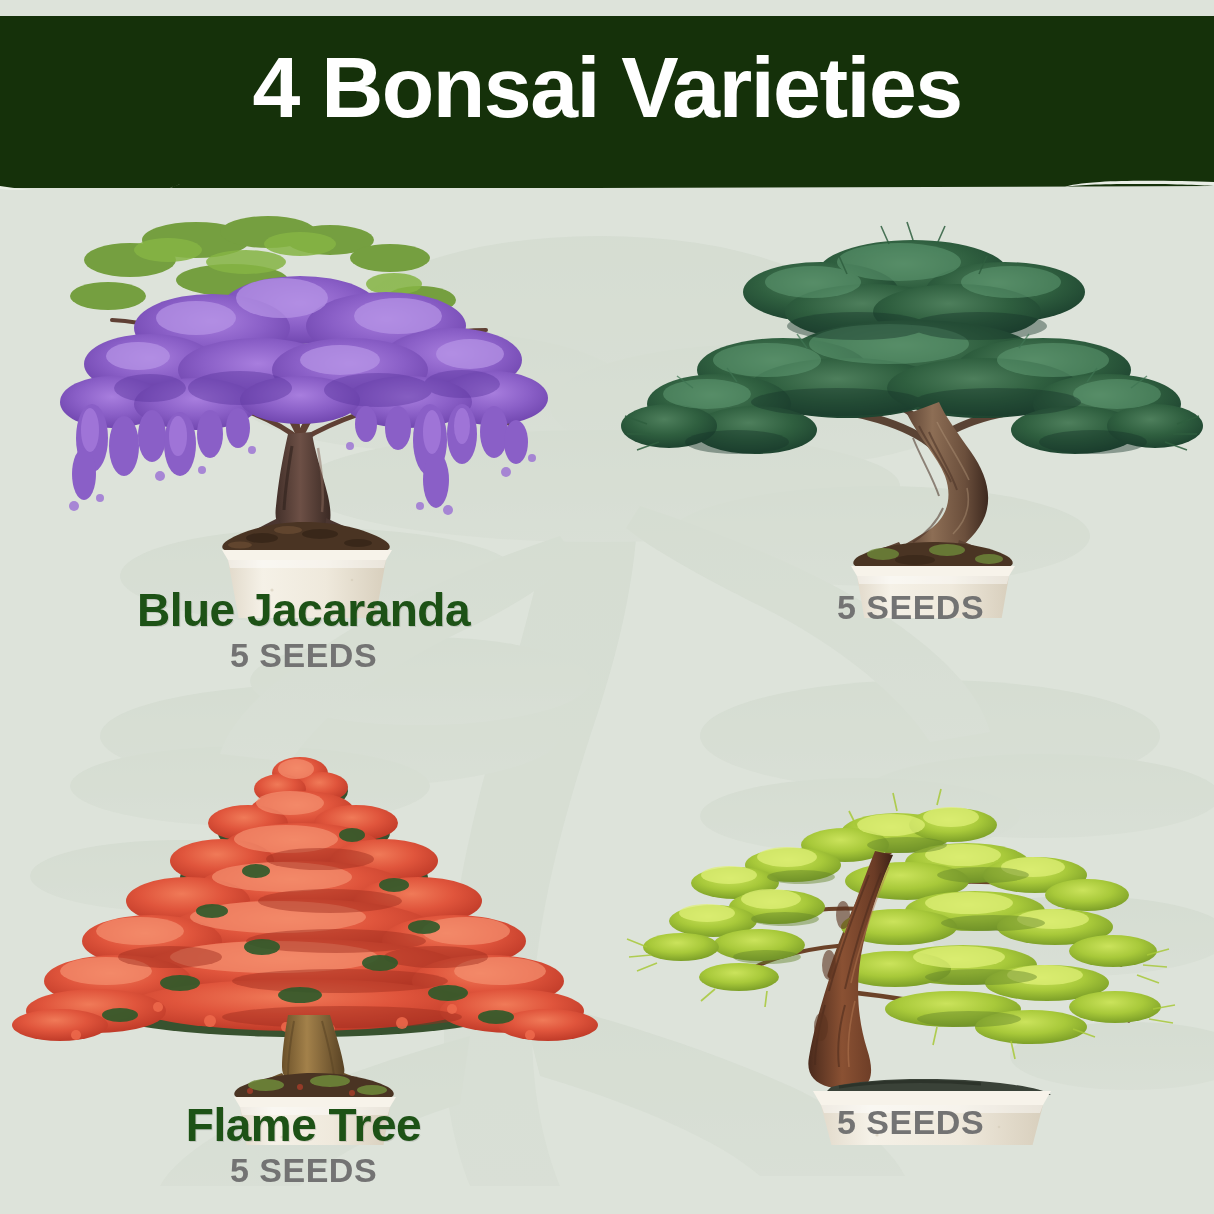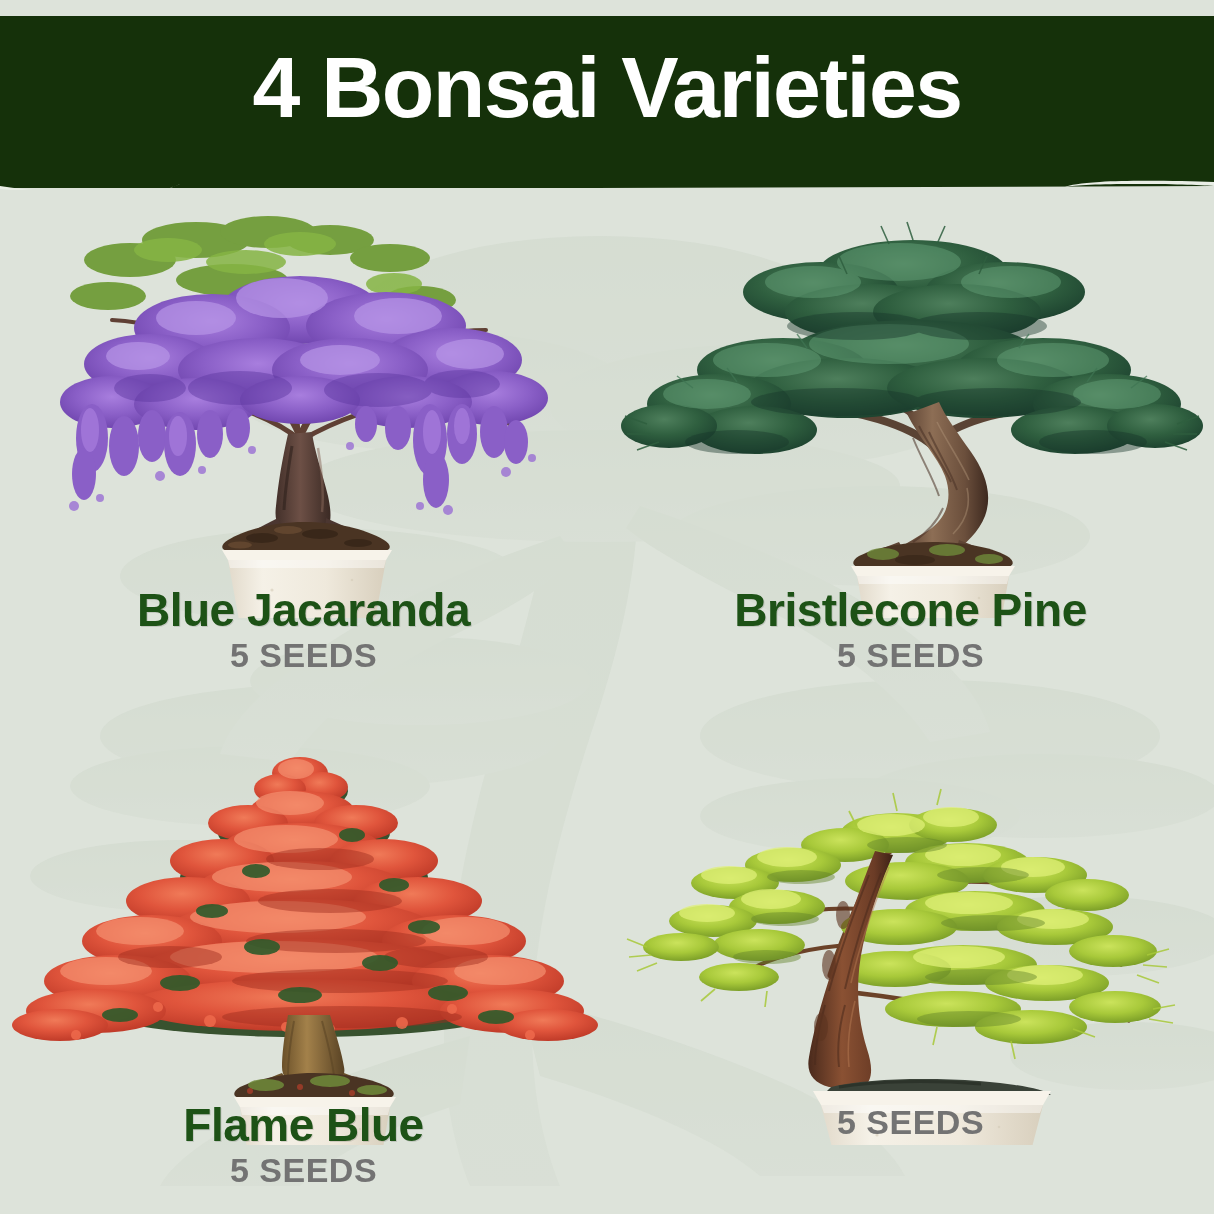--- a/index.html
+++ b/index.html
@@ -468,21 +468,20 @@
           <path d="M274 496 L380 496 L378 502 L276 502 Z" fill="#fbf8f1" opacity="0.7"></path>
           <g fill="#d5ccb9" opacity="0.6">
             <circle cx="292" cy="418" r="1.6"></circle>
               <circle cx="350" cy="432" r="1.4"></circle>
             <circle cx="320" cy="452" r="1.5"></circle>
               <circle cx="372" cy="410" r="1.3"></circle>
           </g>
         </svg>
       </div>
       <div class="caption">
-        <div class="name">Bristlecone Pine</div>
         <div class="qty">5 SEEDS</div>
       </div>
     </div>
 
     <div class="cell row2">
       <div class="plant-stage">
         <svg class="plant-svg" viewBox="0 0 607 430" preserveAspectRatio="xMidYMax meet">
           <defs>
             <radialGradient id="flame-c" cx="0.45" cy="0.35" r="0.66">
               <stop offset="0" stop-color="#f07a58"></stop>
@@ -634,21 +633,21 @@
           <path d="M264 502 L368 502 L366 508 L266 508 Z" fill="#fbf8f1" opacity="0.7"></path>
           <g fill="#d5ccb9" opacity="0.6">
             <circle cx="282" cy="422" r="1.6"></circle>
               <circle cx="340" cy="436" r="1.4"></circle>
             <circle cx="310" cy="458" r="1.5"></circle>
               <circle cx="360" cy="414" r="1.3"></circle>
           </g>
         </svg>
       </div>
       <div class="caption">
-        <div class="name">Flame Blue</div>
+        <div class="name">Flame Tree</div>
         <div class="qty">5 SEEDS</div>
       </div>
     </div>
 
     <div class="cell row2">
       <div class="plant-stage">
         <svg class="plant-svg" viewBox="0 0 607 430" preserveAspectRatio="xMidYMax meet">
           <defs>
             <radialGradient id="spr-c" cx="0.45" cy="0.35" r="0.65">
               <stop offset="0" stop-color="#cbe35c"></stop>

